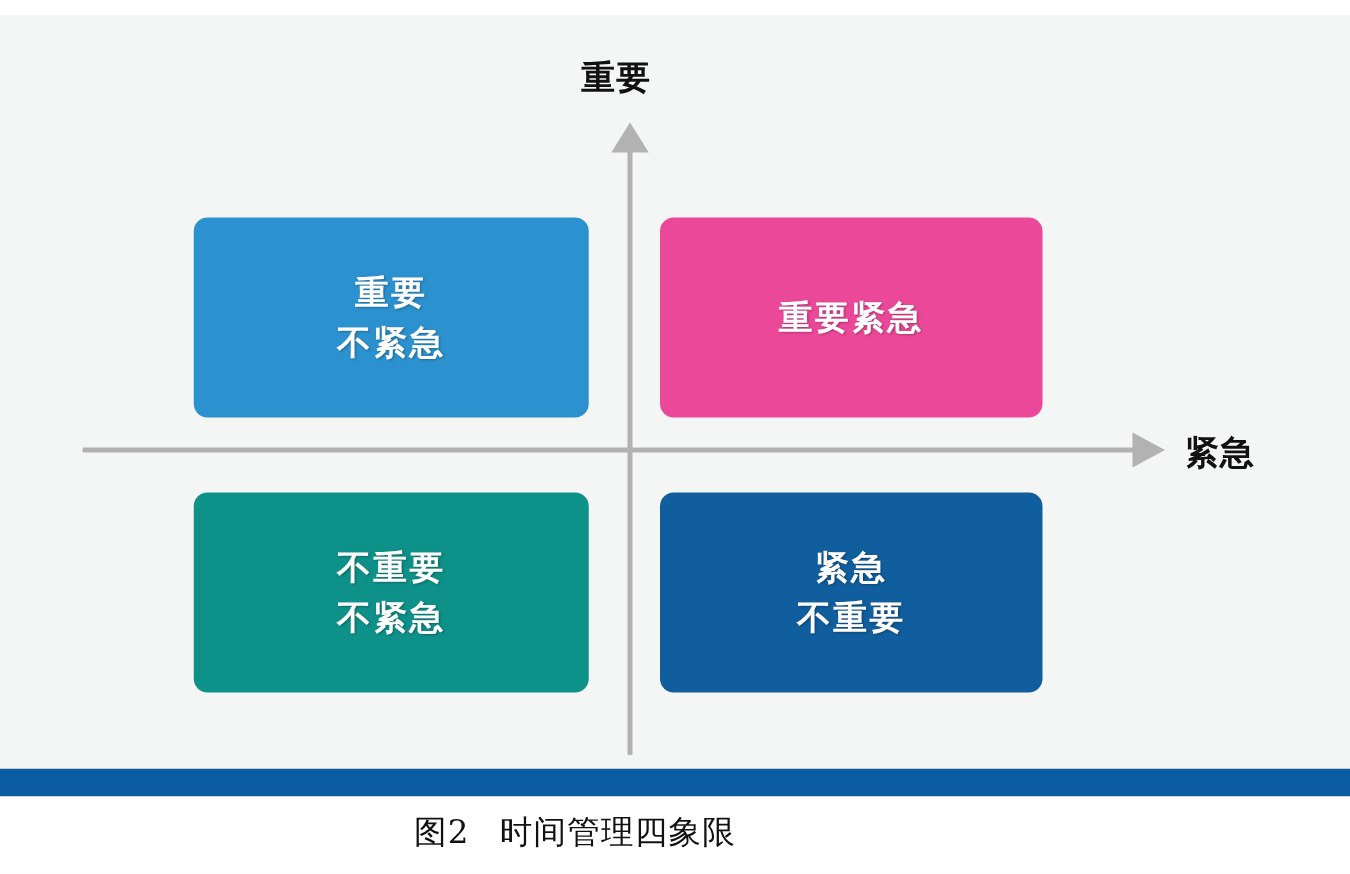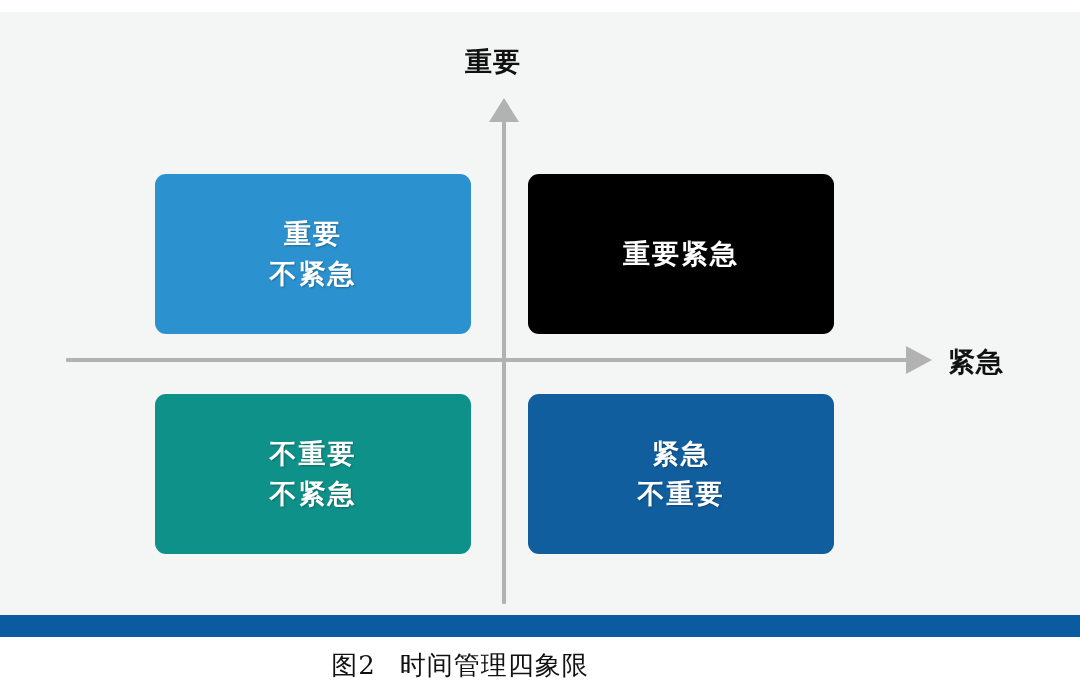--- a/index.html
+++ b/index.html
@@ -111,21 +111,21 @@
   }
 
   #quad-tl {
     left: 155px;  top: 162px;  width: 316px; height: 160px;
     background: #2b92cf;
   }
   #quad-tl .shade { background: #1f6e9d; }
 
   #quad-tr {
     left: 528px; top: 162px;  width: 306px; height: 160px;
-    background: #000000;
+    background: #ec4899;
     align-items: center;
   }
   #quad-tr .shade { background: #7b8805; }
 
   #quad-bl {
     left: 155px;  top: 382px;  width: 316px; height: 160px;
     background: #0e9189;
   }
   #quad-bl .shade { background: #0a6c66; }
 

